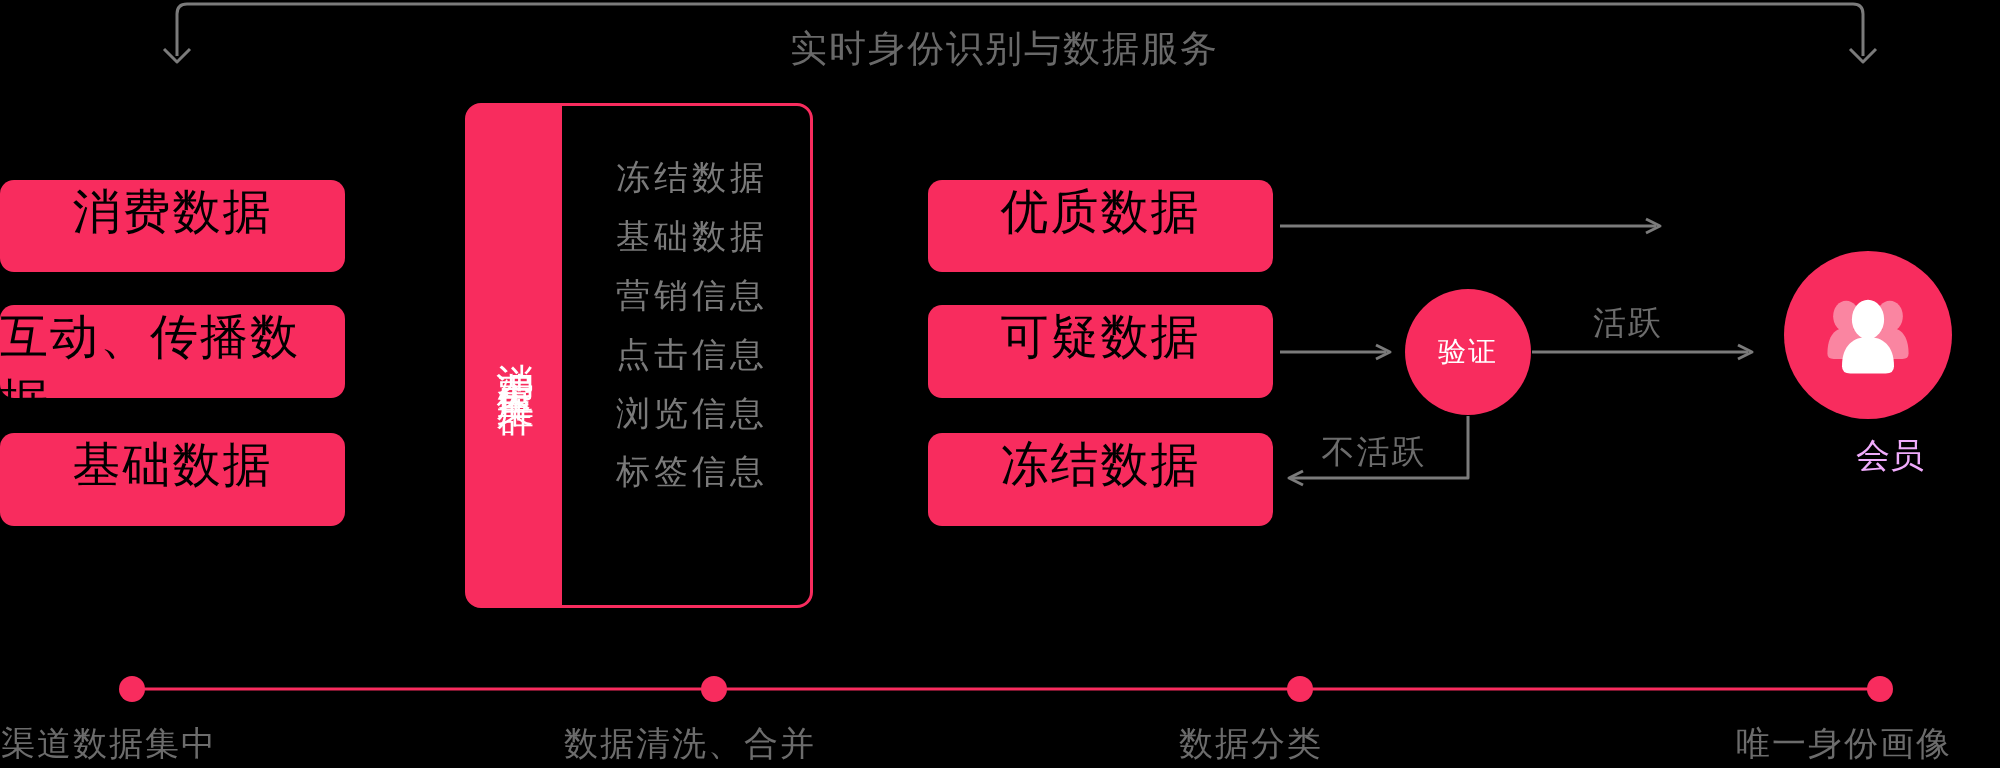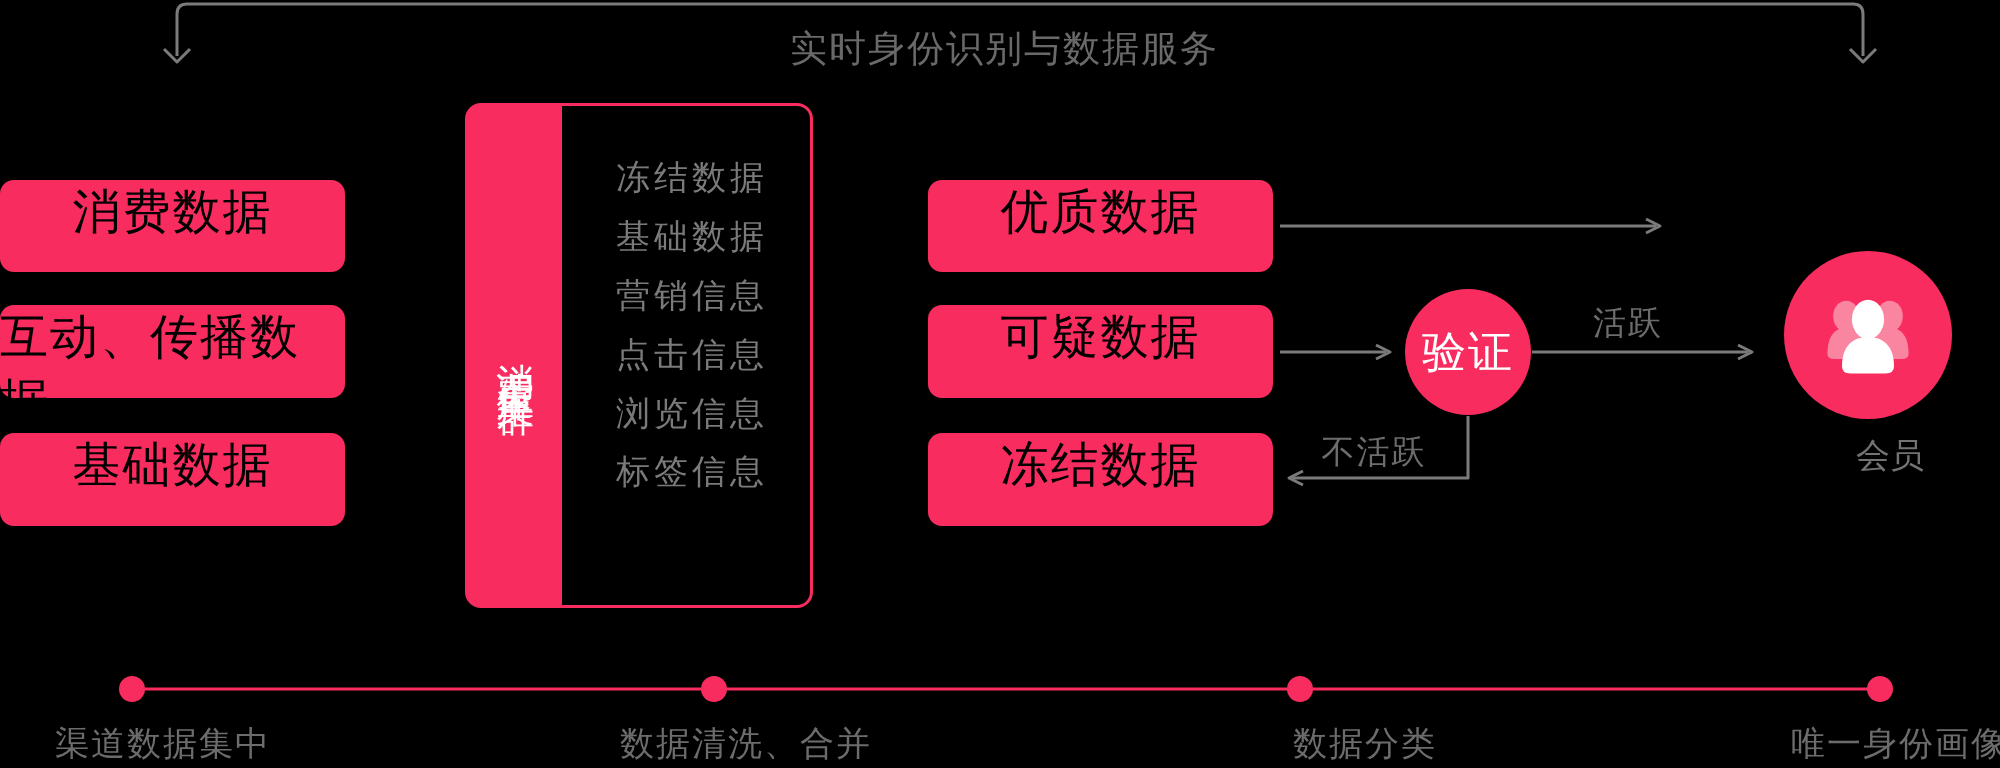--- a/index.html
+++ b/index.html
@@ -28,32 +28,32 @@
                 background:#F82C5E;border-radius:13px 0 0 13px;
                 display:flex;align-items:center;justify-content:center;}
   .cluster-side span{writing-mode:vertical-rl;color:#fff;font-size:38px;
                      letter-spacing:9px;font-weight:500;}
   .cluster-list{position:absolute;left:148px;top:43px;}
   .cluster-list div{height:58.8px;display:flex;align-items:center;
                     color:#7A7A7A;font-size:34px;letter-spacing:4px;}
 
   .verify{left:1405px;top:289px;width:126px;height:126px;border-radius:50%;
           background:#F82C5E;color:#fff;display:flex;align-items:center;
-          justify-content:center;font-size:44px;letter-spacing:2px;}
+          justify-content:center;font-size:28px;letter-spacing:2px;}
 
   .member{left:1784px;top:251px;width:168px;height:168px;border-radius:50%;
           background:#F82C5E;display:flex;align-items:center;justify-content:center;}
 
   .flabel{color:#6C6C6C;font-size:33px;text-align:center;letter-spacing:2px;}
   .lbl-direct{left:1363px;width:200px;top:174px;}
   .lbl-active{left:1558px;width:140px;top:301px;}
   .lbl-inactive{left:1294px;width:160px;top:430px;}
-  .lbl-member{left:1810px;width:160px;top:433px;color:#737373;font-size:34px;text-align:center;}
+  .lbl-member{left:1810px;width:160px;top:433px;color:#f0abfc;font-size:34px;text-align:center;}
 
-  .tlabel{top:721px;color:#6C6C6C;font-size:34px;text-align:right;letter-spacing:2px;margin-left:8px;}
+  .tlabel{top:721px;color:#6C6C6C;font-size:34px;text-align:left;letter-spacing:2px;}
   .t1{left:1px;width:262px;}
   .t2{left:564px;width:300px;}
   .t3{left:1179px;width:250px;}
   .t4{left:1736px;width:263px;}
 </style>
 </head>
 <body>
 
 <div class="stage">
 

